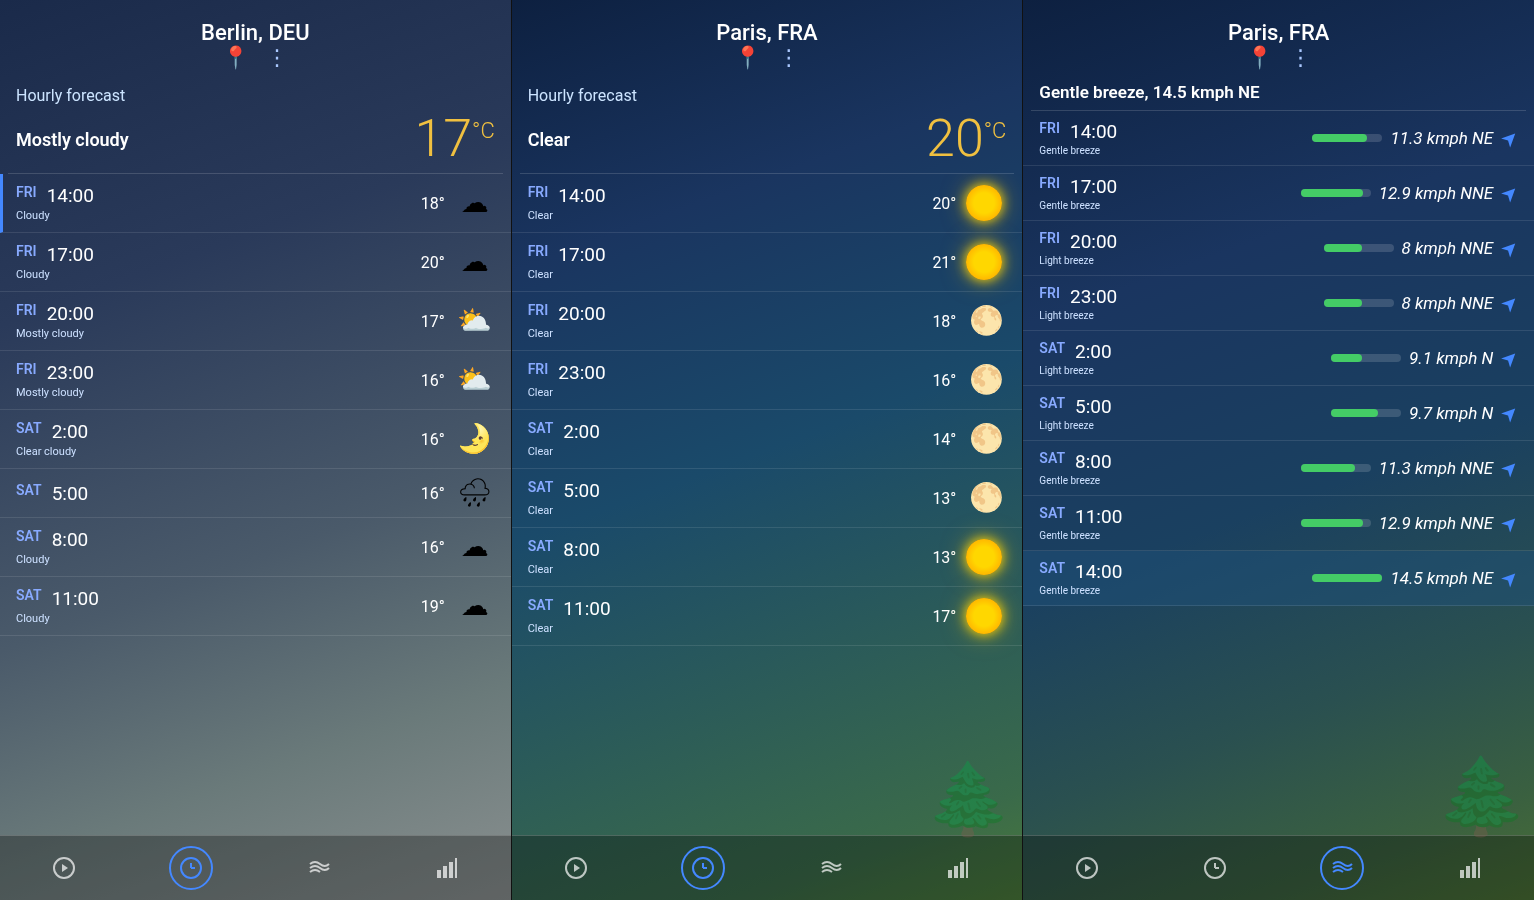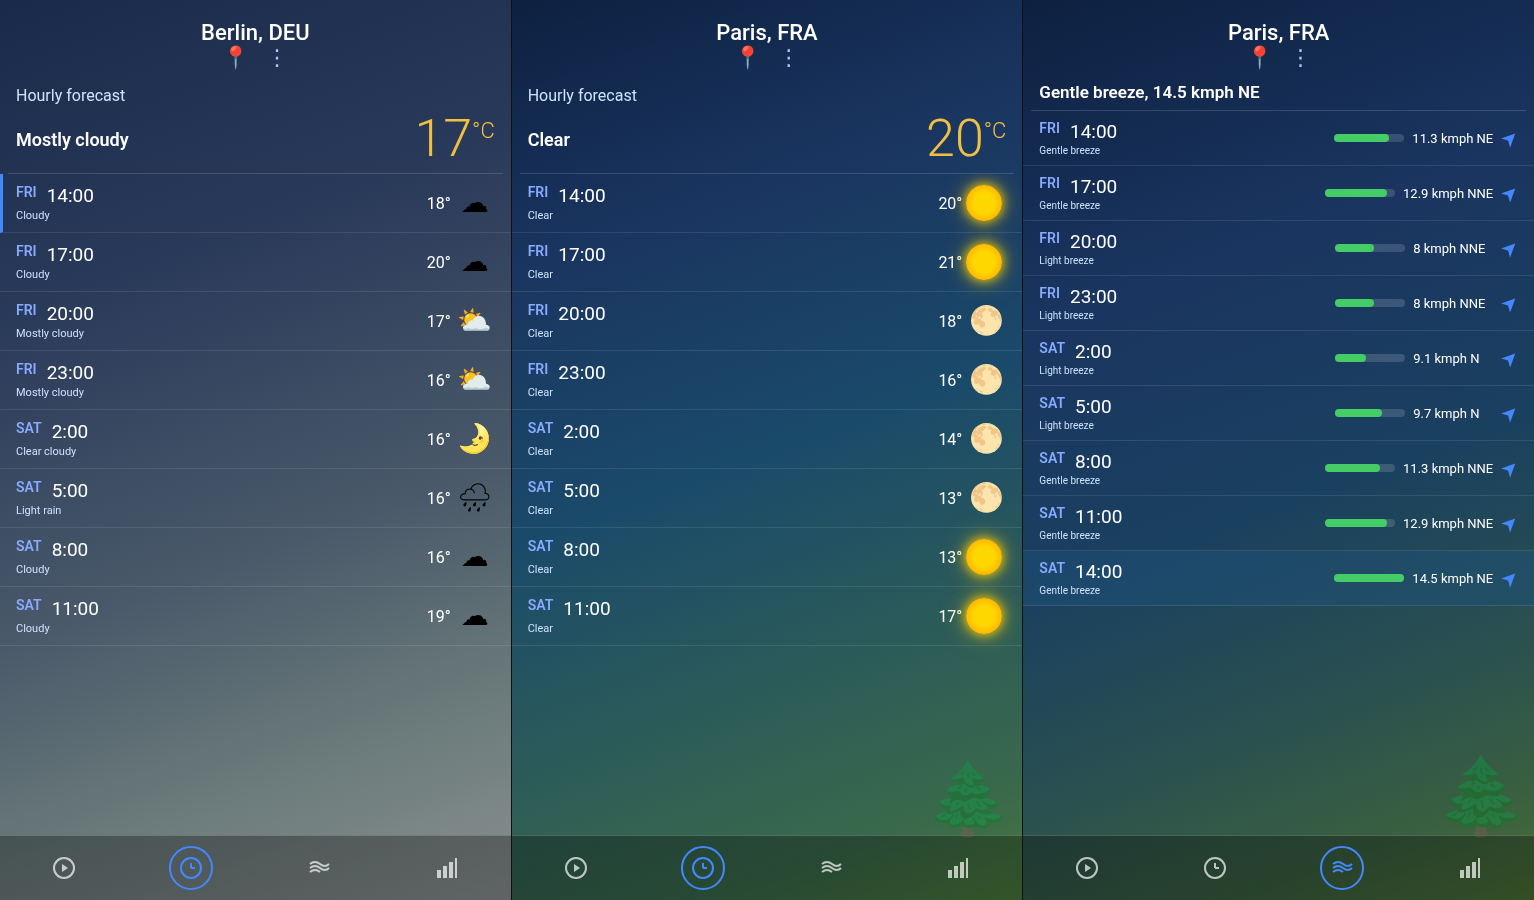--- a/index.html
+++ b/index.html
@@ -133,21 +133,21 @@
 
     .forecast-condition {
       color: #cce0ff;
       font-size: 11px;
       margin-top: 2px;
     }
 
     .forecast-right {
       display: flex;
       align-items: center;
-      gap: 4px;
+      gap: 10px;
     }
 
     .forecast-temp {
       color: white;
       font-size: 16px;
       font-weight: 400;
       min-width: 35px;
       text-align: right;
     }
 
@@ -232,22 +232,23 @@
     }
 
     .wind-bar {
       height: 100%;
       border-radius: 4px;
       background: #44cc66;
     }
 
     .wind-speed {
       color: white;
-      font-size: 13px;
+      font-size: 17px;
       min-width: 80px;
+      font-style: italic;
     }
 
     .wind-arrow {
       color: #4488ff;
       font-size: 20px;
       transform: rotate(-45deg);
     }
   </style>
 </head>
 <body>
@@ -343,21 +344,20 @@
             <div style="font-size:28px;line-height:1;">🌛</div>
           </div>
     </div>
   </div>
       <div class="forecast-row">
     <div class="forecast-row-left">
       <div class="forecast-time">
         <span class="day-label">SAT</span>
         <span class="time-label">5:00</span>
       </div>
-      <div class="forecast-condition">Light rain</div>
     </div>
     <div class="forecast-right">
       <span class="forecast-temp">16°</span>
       <div class="weather-icon">
             <div style="font-size:28px;line-height:1;">🌧</div>
           </div>
     </div>
   </div>
       <div class="forecast-row">
     <div class="forecast-row-left">

